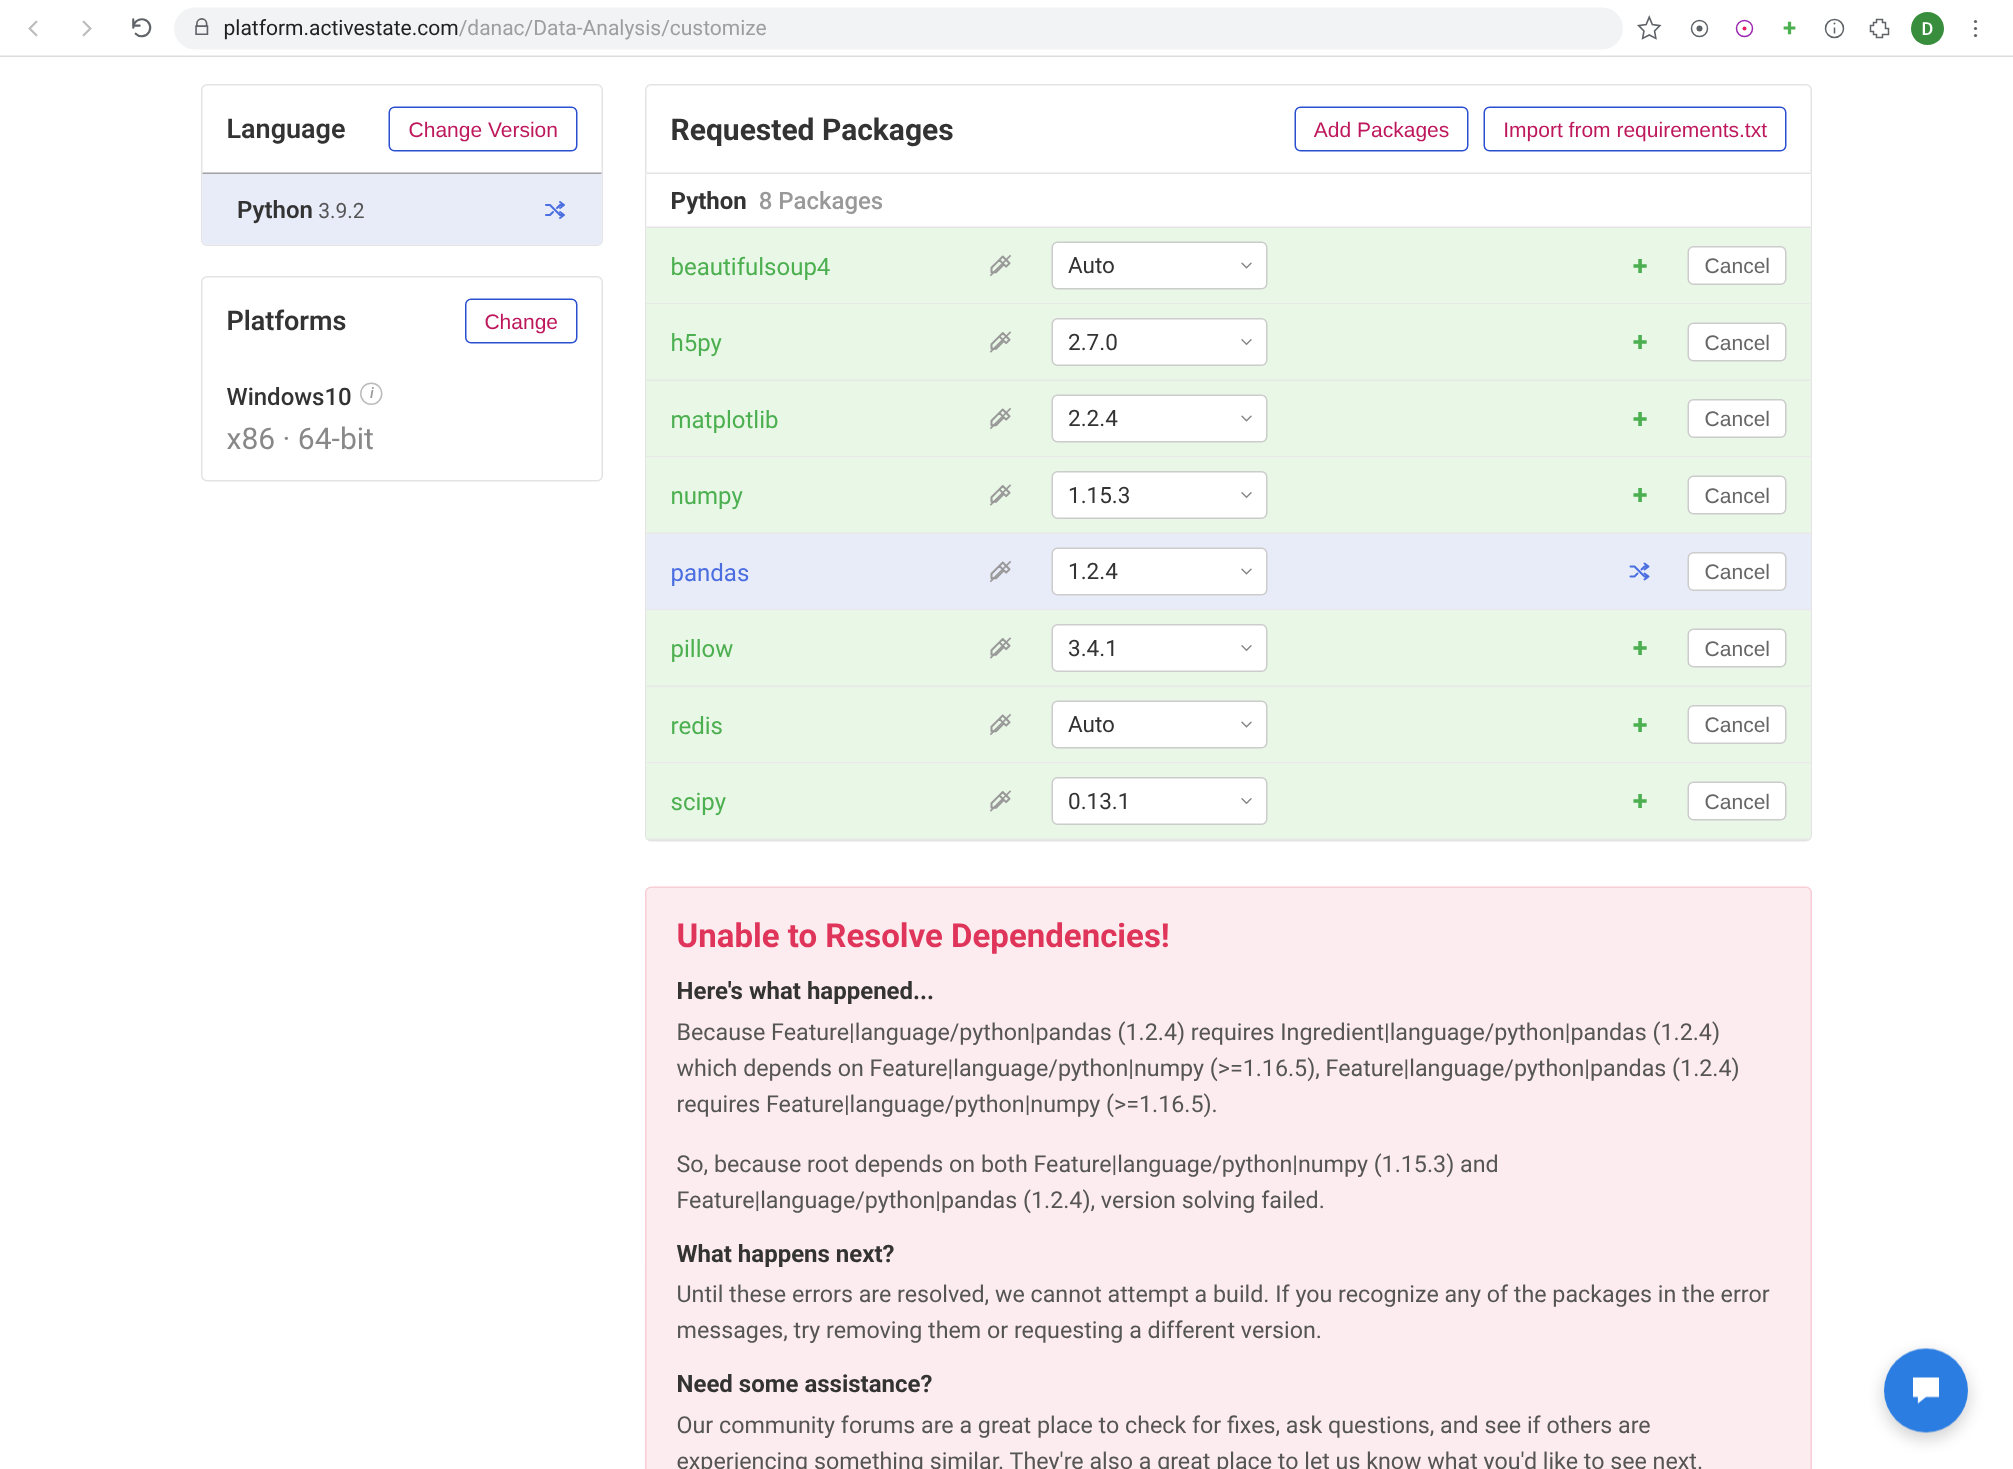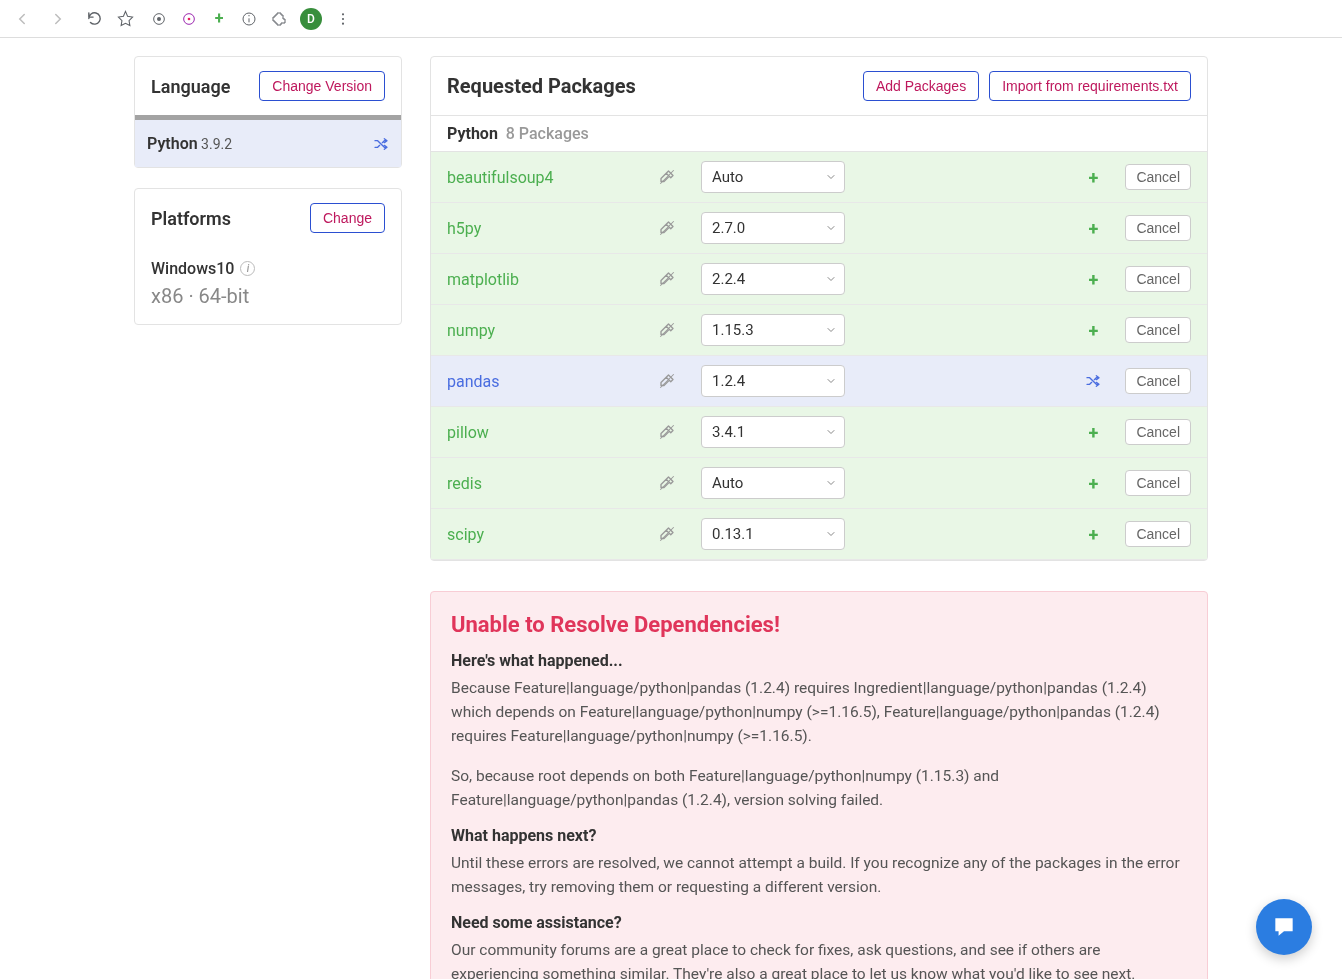--- a/index.html
+++ b/index.html
@@ -19,27 +19,27 @@
   
   .page { display:flex; padding: 18px 0 0 0; justify-content:center; }
   .sidebar { width: 268px; margin-right: 28px; }
   .main { width: 778px; }
   
   .card { border:1px solid #e3e3e3; border-radius:4px; background:#fff; margin-bottom:20px;}
   .card-header { display:flex; align-items:center; justify-content:space-between; padding:14px 16px; }
   .card-title { font-size:18px; font-weight:600; color:#333;}
   .btn-outline { border:1px solid #2b4fd1; color:#be185d; background:#fff; border-radius:4px; padding:6px 12px; font-size:14px; cursor:pointer; font-weight:500;}
   
-  .lang-row { display:flex; align-items:center; justify-content:space-between; padding:14px 12px; background:#e8ecf9; border-top:5px solid #a3a3a3;}
+  .lang-row { display:flex; align-items:center; justify-content:space-between; padding:14px 23px; background:#e8ecf9; border-top:1px solid #a3a3a3;}
   .lang-name { font-weight:600; font-size:16px;}
   .lang-ver { color:#555; font-weight:400;}
   .shuffle {color:#4a6de0;}
   
   .plat-body { padding: 12px 16px 16px;}
-  .plat-name { font-size:16px; font-weight:500; display:flex;align-items:center;gap:6px;}
+  .plat-name { font-size:16px; font-weight:500; display:flex;align-items:flex-start;gap:6px;}
   .plat-info {width:15px;height:15px;border:1px solid #bbb;border-radius:50%;display:inline-flex;align-items:center;justify-content:center;font-size:10px;color:#999;font-style:italic;}
   .plat-sub { color:#888; margin-top:6px; font-size:20px;}
   
   .main-card { border:1px solid #e3e3e3; border-radius:4px; }
   .req-header{display:flex;align-items:center;justify-content:space-between;padding:14px 16px;}
   .req-title{font-size:20px;font-weight:700;color:#333;}
   .req-buttons{display:flex;gap:10px;}
   
   .sub-header{padding:8px 16px;border-top:1px solid #e3e3e3;border-bottom:1px solid #e3e3e3;font-size:16px;background:#fff;}
   .sub-header .lang{font-weight:700;color:#333;}
@@ -83,20 +83,26 @@
   <div class="nav-btn disabled">
     <svg width="18" height="18" viewBox="0 0 24 24">
         <path d="M9 6l6 6-6 6" stroke="currentColor" stroke-width="2" fill="none" stroke-linecap="round"></path>
       </svg>
   </div>
   <div class="nav-btn">
     <svg width="17" height="17" viewBox="0 0 24 24">
         <path d="M4 12a8 8 0 1 1 2.3 5.6M4 4v6h6" stroke="currentColor" stroke-width="2" fill="none" stroke-linecap="round" stroke-linejoin="round"></path>
       </svg>
   </div>
+  <div class="url-pill">
+    <svg width="13" height="13" viewBox="0 0 24 24">
+        <path d="M6 10V7a6 6 0 0112 0v3M5 10h14v10H5z" stroke="#5f6368" stroke-width="2" fill="none"></path>
+      </svg>
+    <span><span class="domain">platform.activestate.com</span><span class="path">/danac/Data-Analysis/customize</span></span>
+  </div>
   <div class="chip">
     <svg width="17" height="17" viewBox="0 0 24 24">
         <path d="M12 2l2.9 6.9L22 10l-5 5 1.2 7L12 18.8 5.8 22 7 15l-5-5 7.1-1.1z" stroke="#5f6368" stroke-width="1.5" fill="none"></path>
       </svg>
   </div>
   <div class="right-icons">
     <div class="chip">
         <svg width="16" height="16" viewBox="0 0 24 24">
           <circle cx="12" cy="12" r="8" stroke="#5f6368" stroke-width="1.5" fill="none"></circle>
           <circle cx="12" cy="12" r="3" fill="#5f6368"></circle>

